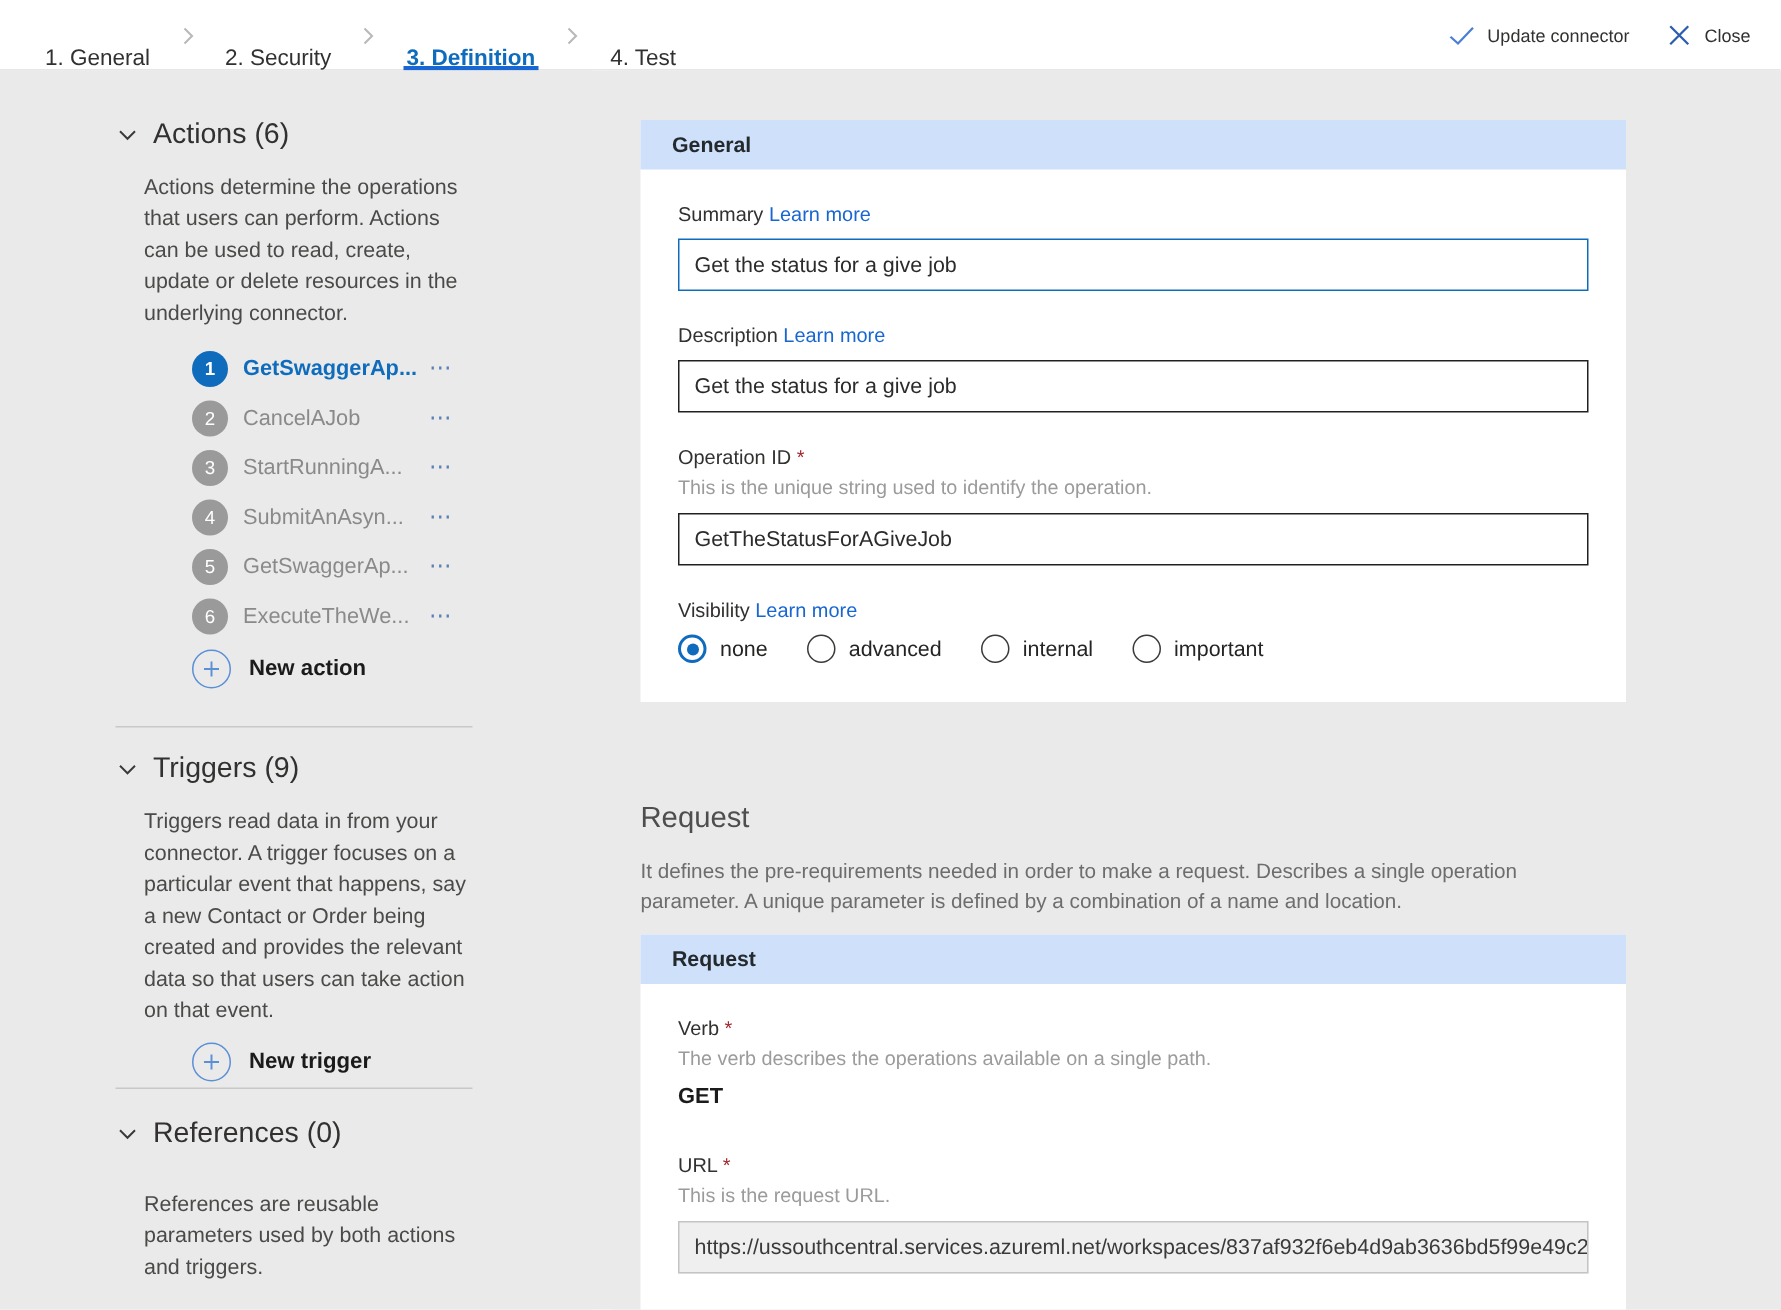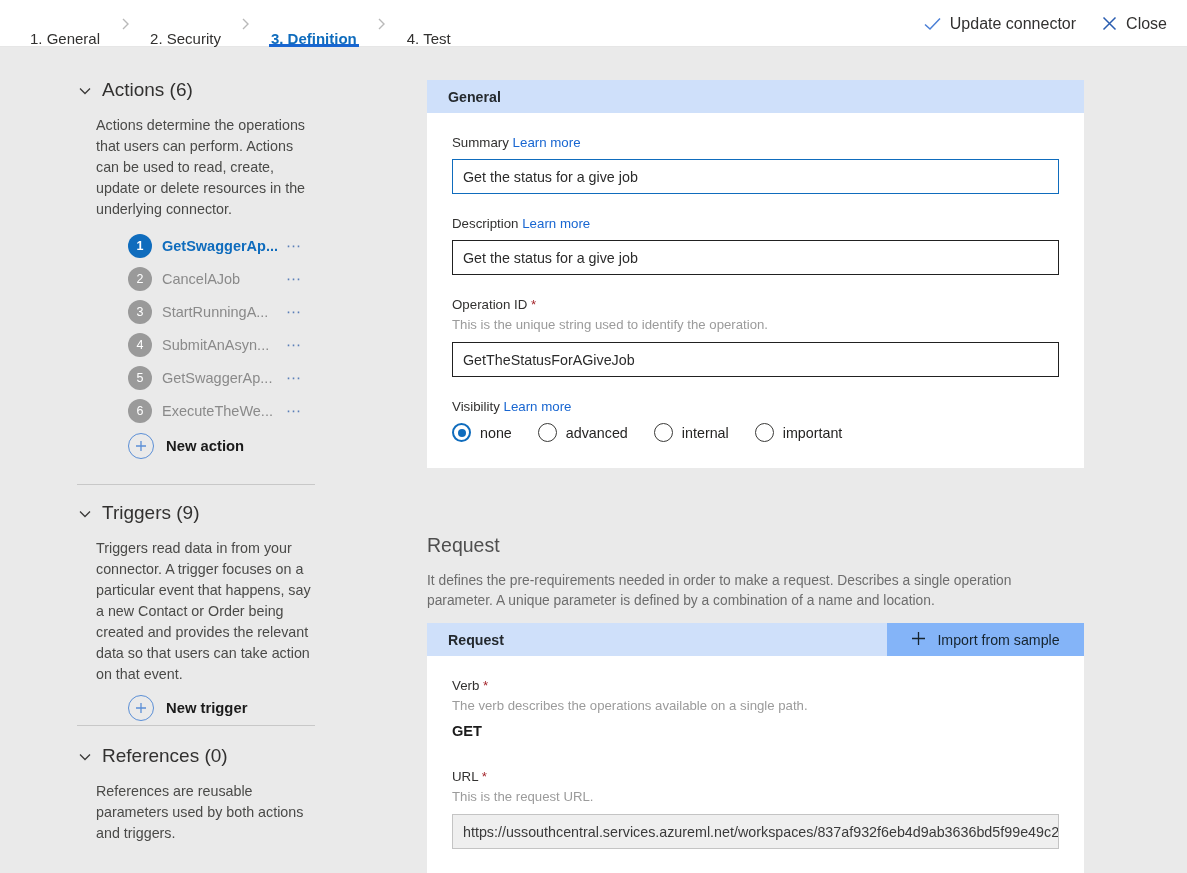--- a/index.html
+++ b/index.html
@@ -45,21 +45,21 @@
     user-select: none;
   }
   .wz-sep svg { display: block; margin: 0 auto; }
 
   #topactions {
     position: absolute; right: 18px; top: 0;
     height: 47px; display: flex; align-items: center; gap: 22px;
   }
   .top-btn {
     display: flex; align-items: center; gap: 9px;
-    font-size: 16px; color: #323130;
+    font-size: 12px; color: #323130;
     cursor: pointer; padding: 4px 2px;
     white-space: nowrap;
   }
   .top-btn svg { display: block; }
 
   
   #body {
     position: absolute; left: 0; top: 47px;
     width: 1187px; height: 826px;
     background: #eaeaea;
@@ -362,21 +362,21 @@
 
     <div class="side-section" style="top:698px;">
       <div class="sec-head">
         <span class="chev">
           <svg width="16" height="16" viewBox="0 0 16 16" fill="none" stroke="#3b3a39" stroke-width="1.3">
               <path d="M3 5.5 L8 10.5 L13 5.5"></path>
             </svg>
         </span>
         <span>References (0)</span>
       </div>
-      <div class="sec-desc" style="margin-top:14px;">References are reusable parameters used by both actions and triggers.</div>
+      <div class="sec-desc" style="margin-top:26px;">References are reusable parameters used by both actions and triggers.</div>
     </div>
   </div>
 
   <div id="main">
 
     <div class="card" style="top:33px;">
       <div class="card-head">
         <span>General</span>
       </div>
       <div class="card-body">
@@ -439,28 +439,20 @@
 
       </div>
     </div>
 
     <div class="sec-title" style="top:487px;">Request</div>
     <div class="sec-sub" style="top:524px;">It defines the pre-requirements needed in order to make a request. Describes a single operation parameter. A unique parameter is defined by a combination of a name and location.</div>
 
     <div class="card" style="top:576px;">
       <div class="card-head with-action">
         <span>Request</span>
-        <span class="import-btn">
-          <span>
-            <svg width="15" height="15" viewBox="0 0 15 15" fill="none" stroke="#16242f" stroke-width="1.3">
-                <path d="M7.5 1 L7.5 14 M1 7.5 L14 7.5"></path>
-              </svg>
-          </span>
-          <span>Import from sample</span>
-        </span>
       </div>
       <div class="card-body">
 
         <div class="fld">
           <div class="fld-label">
             <span>Verb</span>
             <span class="req-star">*</span>
           </div>
           <div class="fld-hint">The verb describes the operations available on a single path.</div>
           <div class="verb-value">GET</div>

